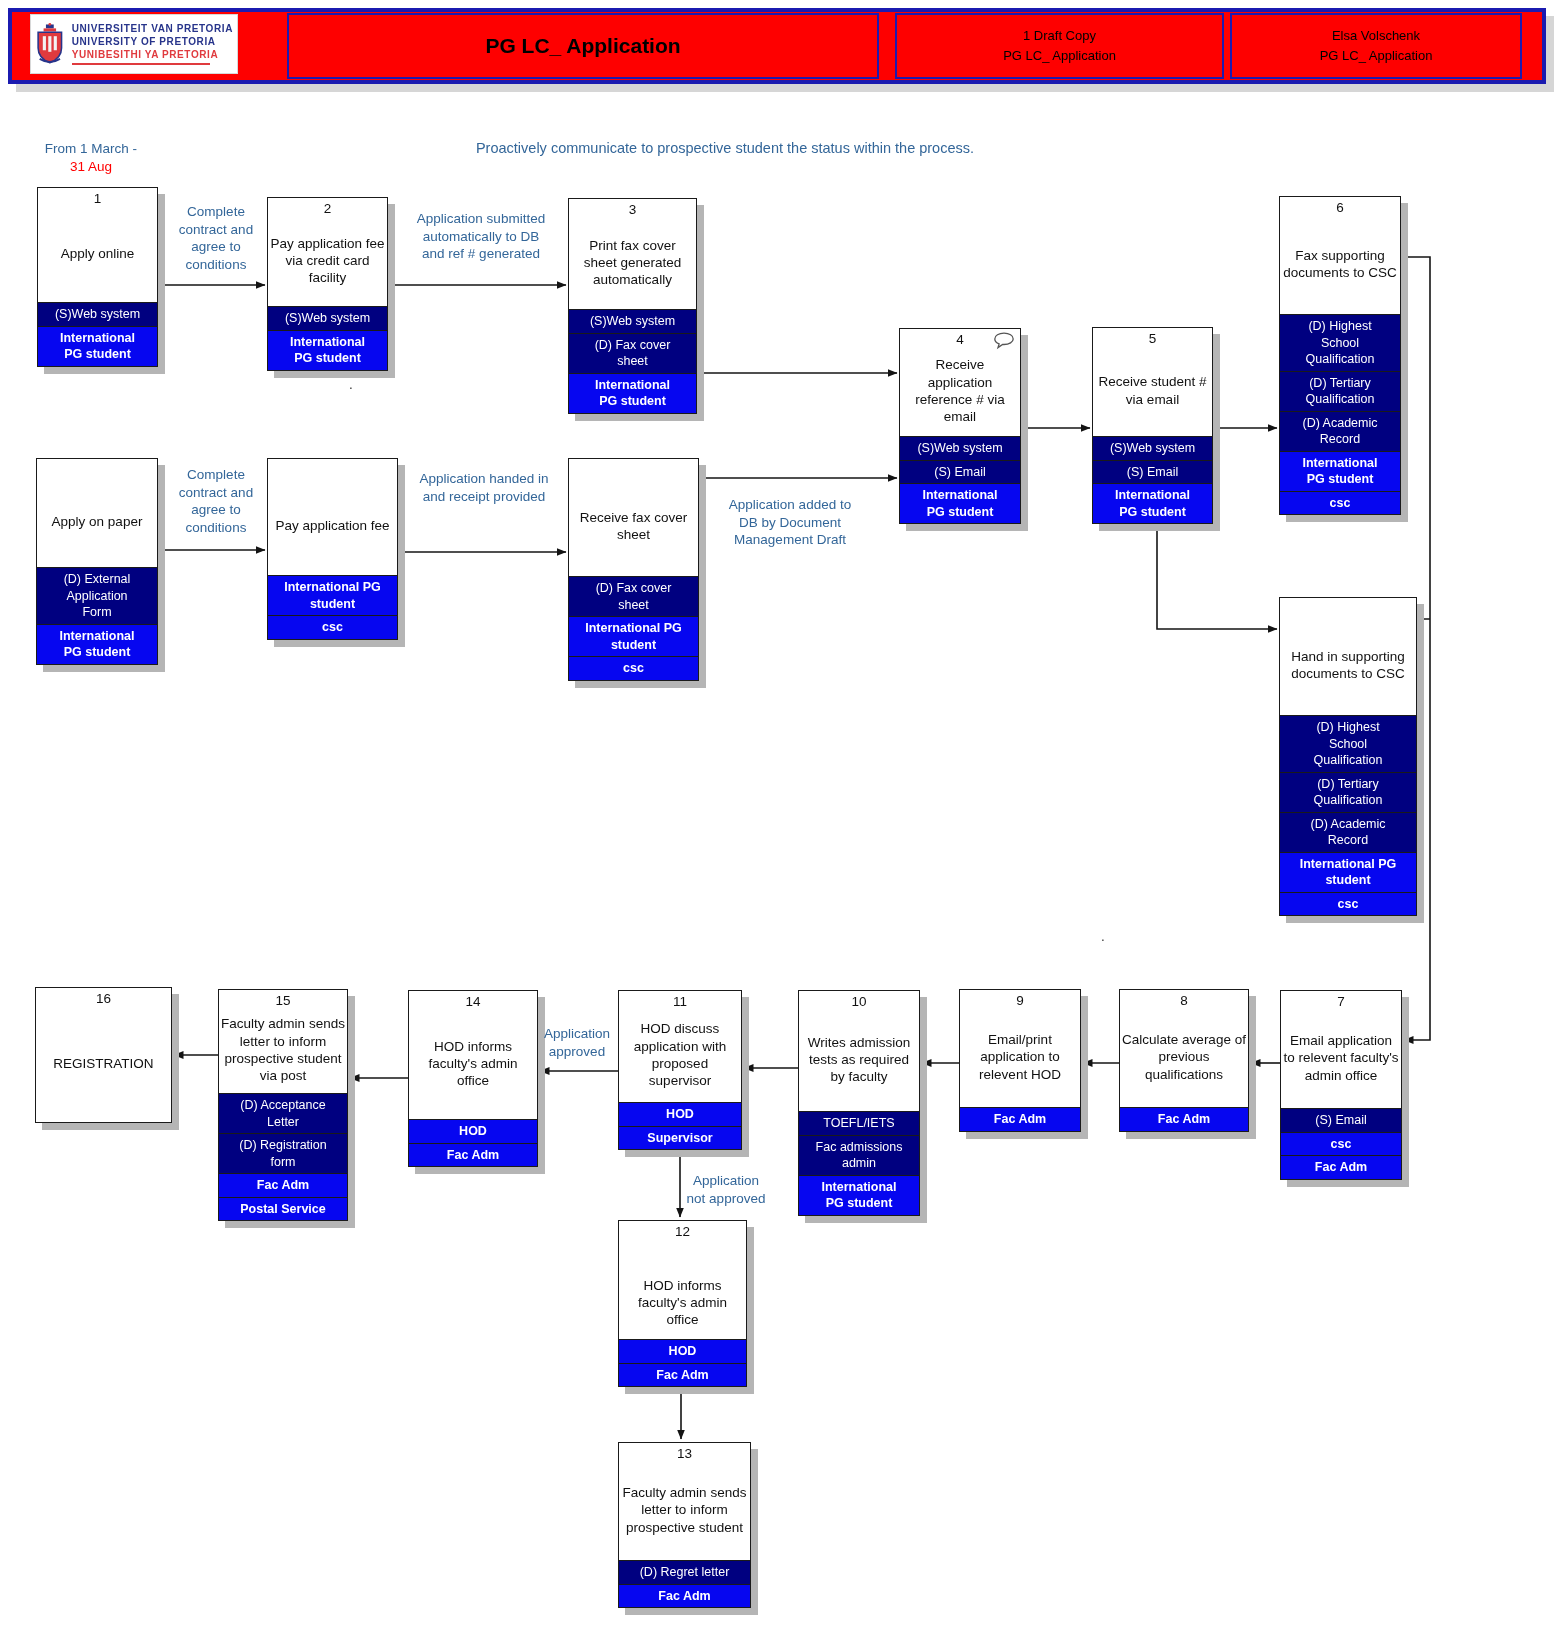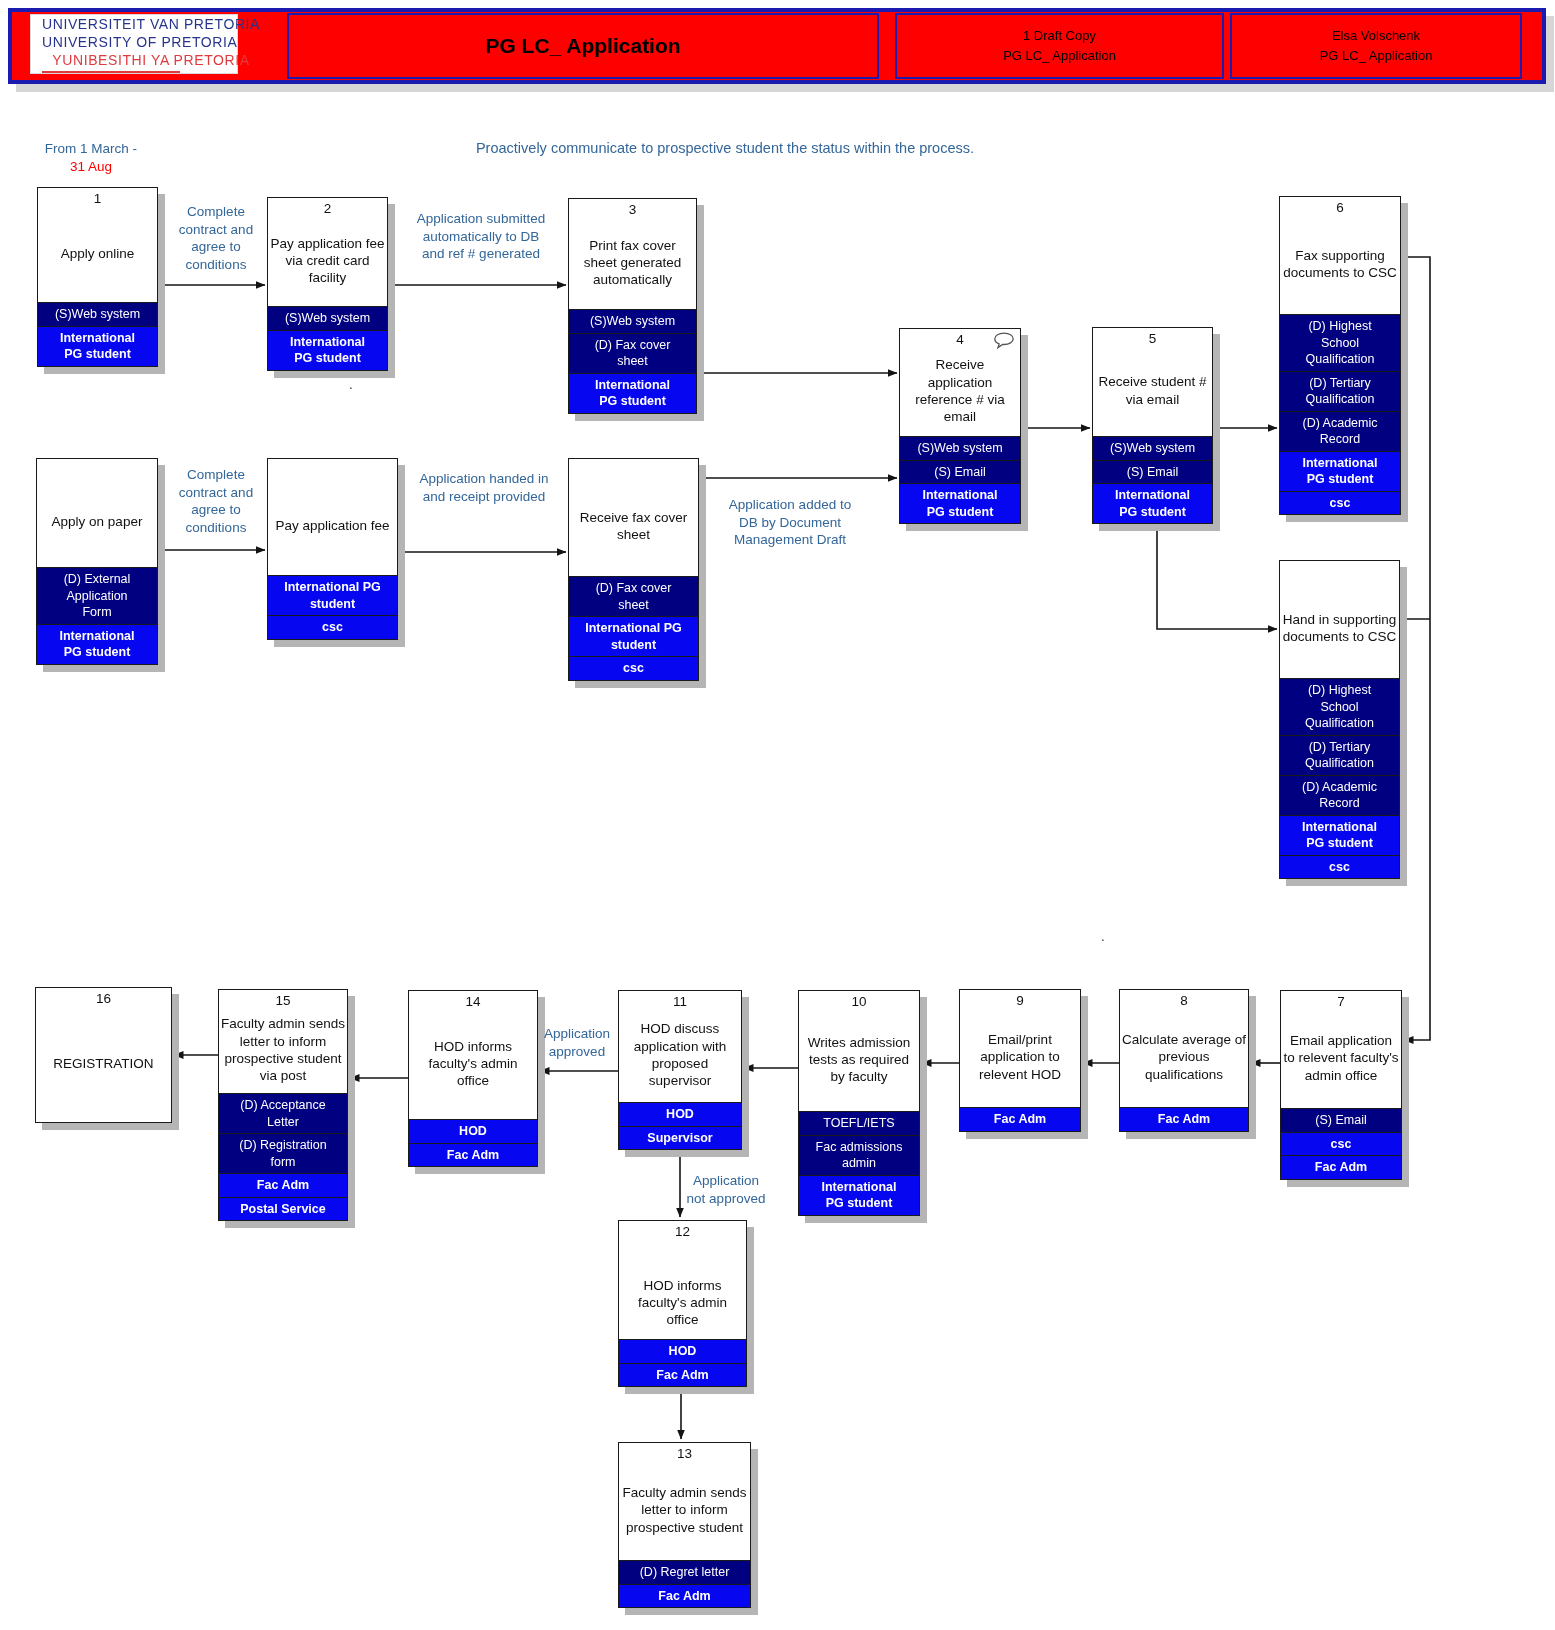--- a/index.html
+++ b/index.html
@@ -15,22 +15,22 @@
   
   .header{position:absolute;left:8px;top:8px;width:1530px;height:68px;
     background:var(--banner-red);border:4px solid var(--frame-navy);
     box-shadow:8px 8px 0 0 #d6d6d6;}
   .hbox{position:absolute;border:2px solid var(--frame-navy);background:var(--banner-red);
     display:flex;flex-direction:column;align-items:center;justify-content:center;
     color:#000;font-size:13px;line-height:1.55;text-align:center;}
   .logo{position:absolute;left:18px;top:2px;width:208px;height:60px;background:#fff;
     border:1px solid #d8d8d8;display:flex;align-items:center;gap:7px;padding:0 4px;box-sizing:border-box;}
   .logo-text{display:flex;flex-direction:column;justify-content:center;gap:2px;}
-  .logo-text .lt{font-size:14px;font-weight:normal;letter-spacing:.6px;white-space:nowrap;}
-  .lt1,.lt2{color:var(--logo-navy);} .lt3{color:var(--logo-red);text-align:center;}
+  .logo-text .lt{font-size:10px;font-weight:bold;letter-spacing:.6px;white-space:nowrap;}
+  .lt1,.lt2{color:var(--logo-navy);} .lt3{color:var(--logo-red);}
   .lt-rule{height:2px;background:var(--logo-red);width:138px;margin-top:1px;}
   .title-box{left:275px;top:1px;width:588px;height:62px;font-size:21px;font-weight:bold;}
   .version-box{left:883px;top:1px;width:325px;height:62px;}
   .author-box{left:1218px;top:1px;width:288px;height:62px;}
 
   
   #connectors{position:absolute;left:0;top:0;width:1555px;height:1630px;z-index:1;}
   .edge{stroke:var(--line-color);stroke-width:1.6;fill:none;}
   .node{position:absolute;z-index:2;box-shadow:7px 7px 0 0 var(--shadow-grey);background:#fff;}
   .node .body{position:relative;background:#fff;border:1.5px solid var(--box-border);
@@ -209,21 +209,21 @@
       <div class="body" style="height: 119px;">
         <div class="num"></div>
         <div class="lblwrap">
           <div class="lbl">Receive fax cover sheet</div>
         </div>
       </div>
       <div class="tag dark">(D) Fax cover sheet</div>
       <div class="tag bright">International PG student</div>
       <div class="tag bright">csc</div>
     </div>
-    <div class="node" style="left: 1279px; top: 560px; width: 121px;">
+    <div class="node" style="left: 1279px; top: 597px; width: 138px;">
       <div class="body" style="height: 119px;">
         <div class="num"></div>
         <div class="lblwrap">
           <div class="lbl">Hand in supporting documents to CSC</div>
         </div>
       </div>
       <div class="tag dark">(D) Highest School Qualification</div>
       <div class="tag dark">(D) Tertiary Qualification</div>
       <div class="tag dark">(D) Academic Record</div>
       <div class="tag bright">International PG student</div>

